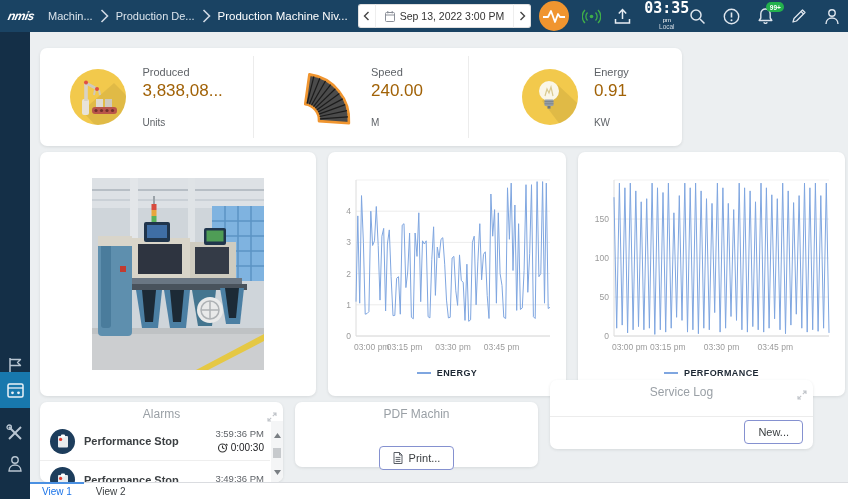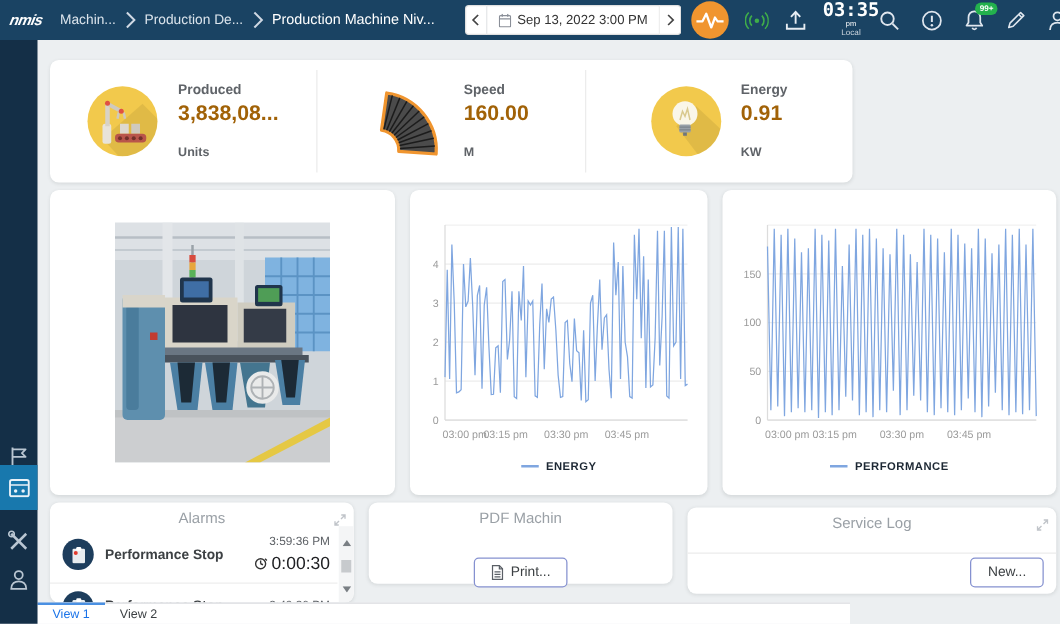--- a/index.html
+++ b/index.html
@@ -8,21 +8,21 @@
 
   
   .topbar { position:absolute; left:0; top:0; width:848px; height:32px;
     background:#1a4363; display:flex; align-items:center; padding:0 10px 0 8px; z-index:30; }
   .logo { color:#fff; font-style:italic; font-weight:bold; font-size:12px;
     letter-spacing:-0.5px; transform:skewX(-12deg); margin-right:14px; }
   .crumbs { display:flex; align-items:center; gap:7px; }
   .crumb { color:#dbe4ec; font-size:11px; white-space:nowrap; cursor:pointer; }
   .crumb.current { color:#fff; font-weight:normal; font-size:11.5px; }
   .crumb-sep svg { display:block; }
-  .dategroup { display:flex; align-items:stretch; height:24px; margin-left:24px; }
+  .dategroup { display:flex; align-items:stretch; height:24px; margin-left:10px; }
   .datebtn { width:17px; background:#fff; display:flex; align-items:center; justify-content:center;
     cursor:pointer; border:1px solid #e0e0e0; }
   .datebtn.prev { border-radius:3px 0 0 3px; border-right:none; }
   .datebtn.next { border-radius:0 3px 3px 0; border-left:none; }
   .dateval { background:#fff; display:flex; align-items:center; gap:5px; padding:0 9px;
     font-size:10.5px; color:#333; border-top:1px solid #e0e0e0; border-bottom:1px solid #e0e0e0;
     border-left:1px solid #eee; border-right:1px solid #eee; cursor:pointer; white-space:nowrap; }
   .pulse-wrap { width:30px; height:30px; border-radius:50%; background:#f0952f;
     display:flex; align-items:center; justify-content:center; margin-left:8px; cursor:pointer; flex:none; }
   .tb-icon { margin-left:13px; cursor:pointer; display:flex; align-items:center; flex:none; }
@@ -42,21 +42,21 @@
     justify-content:center; cursor:pointer; }
   .side-item.active { background:#1878ad; }
 
   
   .card { position:absolute; background:#fff; border-radius:7px;
     box-shadow:0 1px 3px rgba(60,64,67,.12); }
   .panel-title { text-align:center; color:#9aa0a6; font-size:12px; padding-top:5px; }
   .expand-icon { position:absolute; top:6px; right:6px; cursor:pointer; }
 
   
-  .kpi-card { left:40px; top:48px; width:642px; height:98px; display:flex; align-items:center;font-weight:bold; }
+  .kpi-card { left:40px; top:48px; width:642px; height:98px; display:flex; align-items:center; }
   .kpi-sec { flex:1; display:flex; align-items:center; justify-content:center; gap:16px; height:100%; }
   .kpi-div { width:1px; height:82px; background:#ececec; }
   .kpi-icon-circle { width:56px; height:56px; border-radius:50%; background:#f2c94c;
     overflow:hidden; position:relative; flex:none; }
   .kpi-text .lbl { font-size:11px; color:#5f6368; }
   .kpi-text .val { font-size:17px; color:#a16207; margin:3px 0 2px; }
   .kpi-text .unit { font-size:10px; color:#5f6368;margin-top:16px; }
 
   
   .img-card { left:40px; top:152px; width:276px; height:244px;
@@ -73,38 +73,38 @@
   
   .alarms-card { left:40px; top:402px; width:243px; height:80px; overflow:hidden; }
   .alarm-list { position:absolute; left:0; top:20px; right:13px; }
   .alarm-row { display:flex; align-items:center; gap:9px; padding:6px 6px 6px 10px;
     border-bottom:1px solid #eee; cursor:pointer; }
   .alarm-ico { width:25px; height:25px; border-radius:50%; background:#1d3d5c; flex:none;
     display:flex; align-items:center; justify-content:center; }
   .alarm-lbl { font-size:11px; font-weight:bold; color:#3c4043; flex:1; }
   .alarm-right { text-align:right; line-height:1.35; }
   .alarm-time { font-size:9.5px; color:#5f6368; }
-  .alarm-dur { font-size:14px; color:#202124; display:flex; align-items:center; gap:3px; justify-content:flex-end; }
+  .alarm-dur { font-size:10px; color:#202124; display:flex; align-items:center; gap:3px; justify-content:flex-end; }
   .scrollbar { position:absolute; right:0; top:19px; bottom:0; width:12px; background:#f4f5f6;
     display:flex; flex-direction:column; align-items:center; }
   .sb-thumb { width:8px; height:22px; background:#c7cacd; margin-top:3px; }
   .sb-arrow { padding:3px 0; cursor:pointer; }
   .sb-arrow.down { margin-top:auto; }
 
   .pdf-card { left:295px; top:402px; width:243px; height:65px; }
   .btn { background:#fff; border:1px solid #8591d0; border-radius:4px; color:#3c4043;
     font-size:11px; display:inline-flex; align-items:center; gap:6px; padding:5px 13px;
     cursor:pointer; font-family:"Liberation Sans", sans-serif; }
   .pdf-btn-row { display:flex; justify-content:center; margin-top:25px; }
-  .service-card { left:550px; top:406px; width:295px; height:69px; }
+  .service-card { left:550px; top:380px; width:263px; height:69px; }
   .svc-div { position:absolute; left:0; right:0; top:36px; height:1px; background:#ececec; }
   .svc-btn { position:absolute; right:10px; bottom:5px; }
 
   
-  .tabbar { position:absolute; left:30px; top:482px; width:650px; height:17px; background:#fff;
+  .tabbar { position:absolute; left:30px; top:482px; width:818px; height:17px; background:#fff;
     border-top:1px solid #dadce0; display:flex; align-items:stretch; }
   .tab { padding:0 12px; display:flex; align-items:center; font-size:10px; color:#3c4043;
     cursor:pointer; position:relative; }
   .tab.active { color:#1a73e8; }
   .tab.active::before { content:""; position:absolute; left:0; right:0; top:-1px; height:2px; background:#4a90e2; }
 </style>
 </head>
 <body>
 
 <div class="topbar">
@@ -280,21 +280,21 @@
           <line x1="16.22877660575707" y1="40.19080770219705" x2="36.3702910152393" y2="20.740373329345125" stroke="#1c1c1c" stroke-width="1.2"></line>
           <line x1="17.753288904374106" y1="42.007650711027956" x2="40.405764746872634" y2="25.54966364683871" stroke="#1c1c1c" stroke-width="1.2"></line>
           <line x1="19.010109078601758" y1="44.01898343263986" x2="43.73264167865172" y2="30.873779674634914" stroke="#1c1c1c" stroke-width="1.2"></line>
           <line x1="19.974774553360444" y1="46.185657563463636" x2="46.28616793536588" y2="36.60909355034491" stroke="#1c1c1c" stroke-width="1.2"></line>
           <line x1="20.628509212474697" y1="48.465501256098094" x2="48.016642033021256" y2="42.64397391320083" stroke="#1c1c1c" stroke-width="1.2"></line>
           <line x1="20.958588854417012" y1="50.81413994634987" x2="48.89038226169209" y2="48.86095868151436" stroke="#1c1c1c" stroke-width="1.2"></line>
         </svg>
     </div>
     <div class="kpi-text">
       <div class="lbl">Speed</div>
-      <div class="val">160.00</div>
+      <div class="val">240.00</div>
       <div class="unit">M</div>
     </div>
   </div>
   <div class="kpi-div"></div>
   <div class="kpi-sec">
     <div class="kpi-icon-circle">
       <svg width="56" height="56" viewBox="0 0 56 56">
         <polygon points="20,32 36,16 66,44 46,66" fill="#000" opacity="0.07"></polygon>
         <circle cx="27" cy="22" r="10" fill="#faf6e8"></circle>
         <path d="M23 27 L25 20 L27 24 L29 18 L31 27" stroke="#d9c98f" stroke-width="1.2" fill="none"></path>

